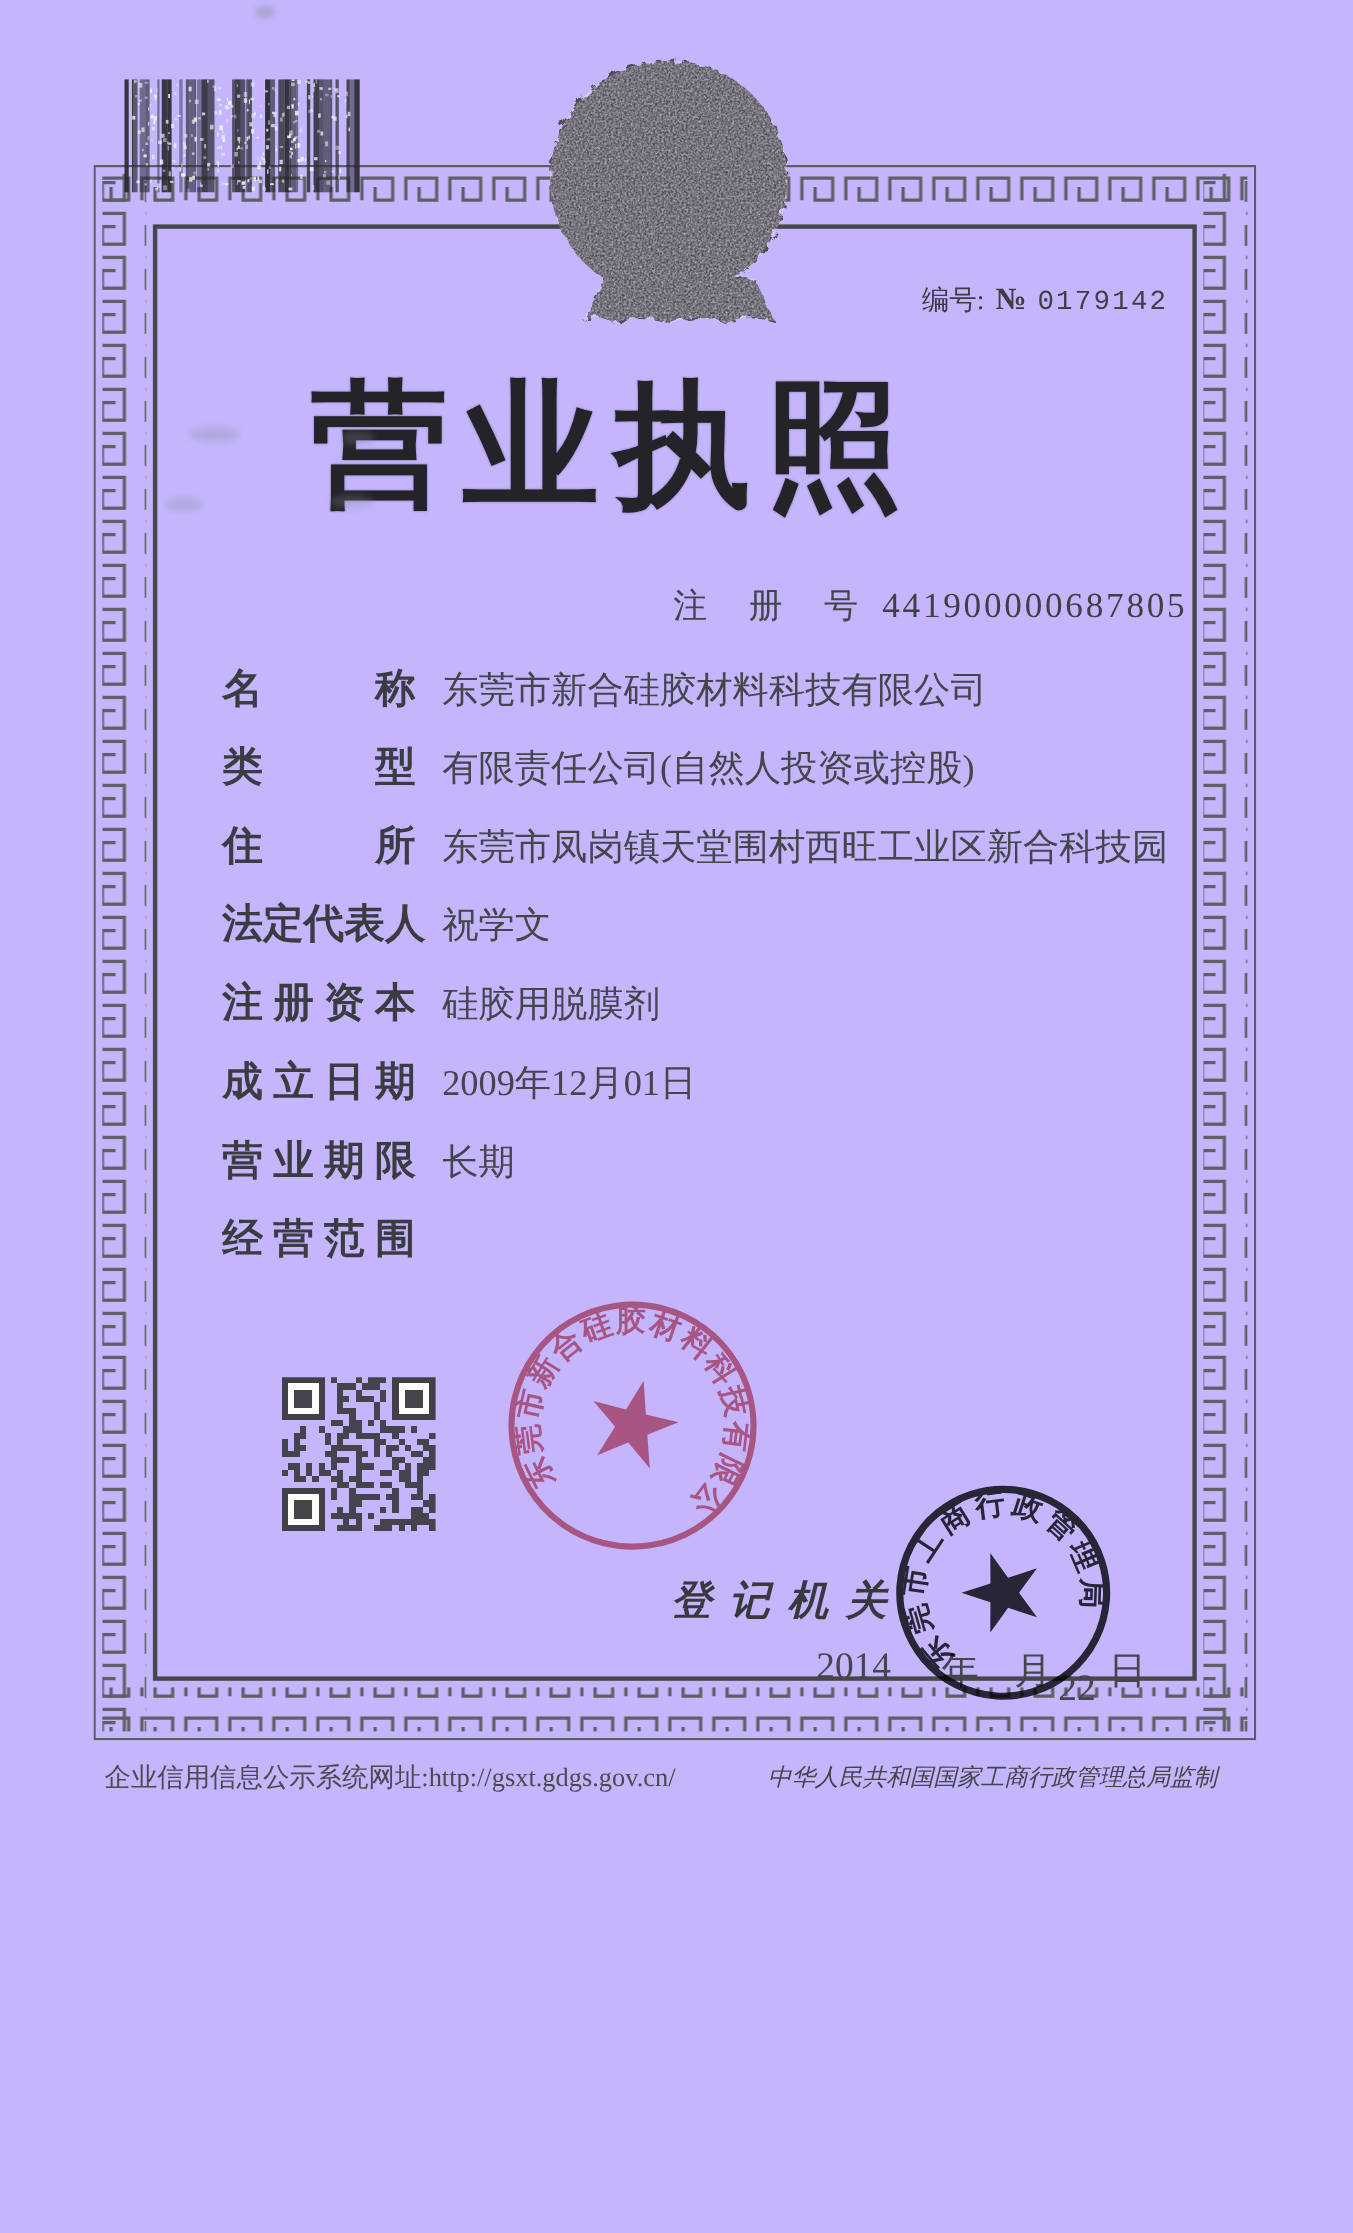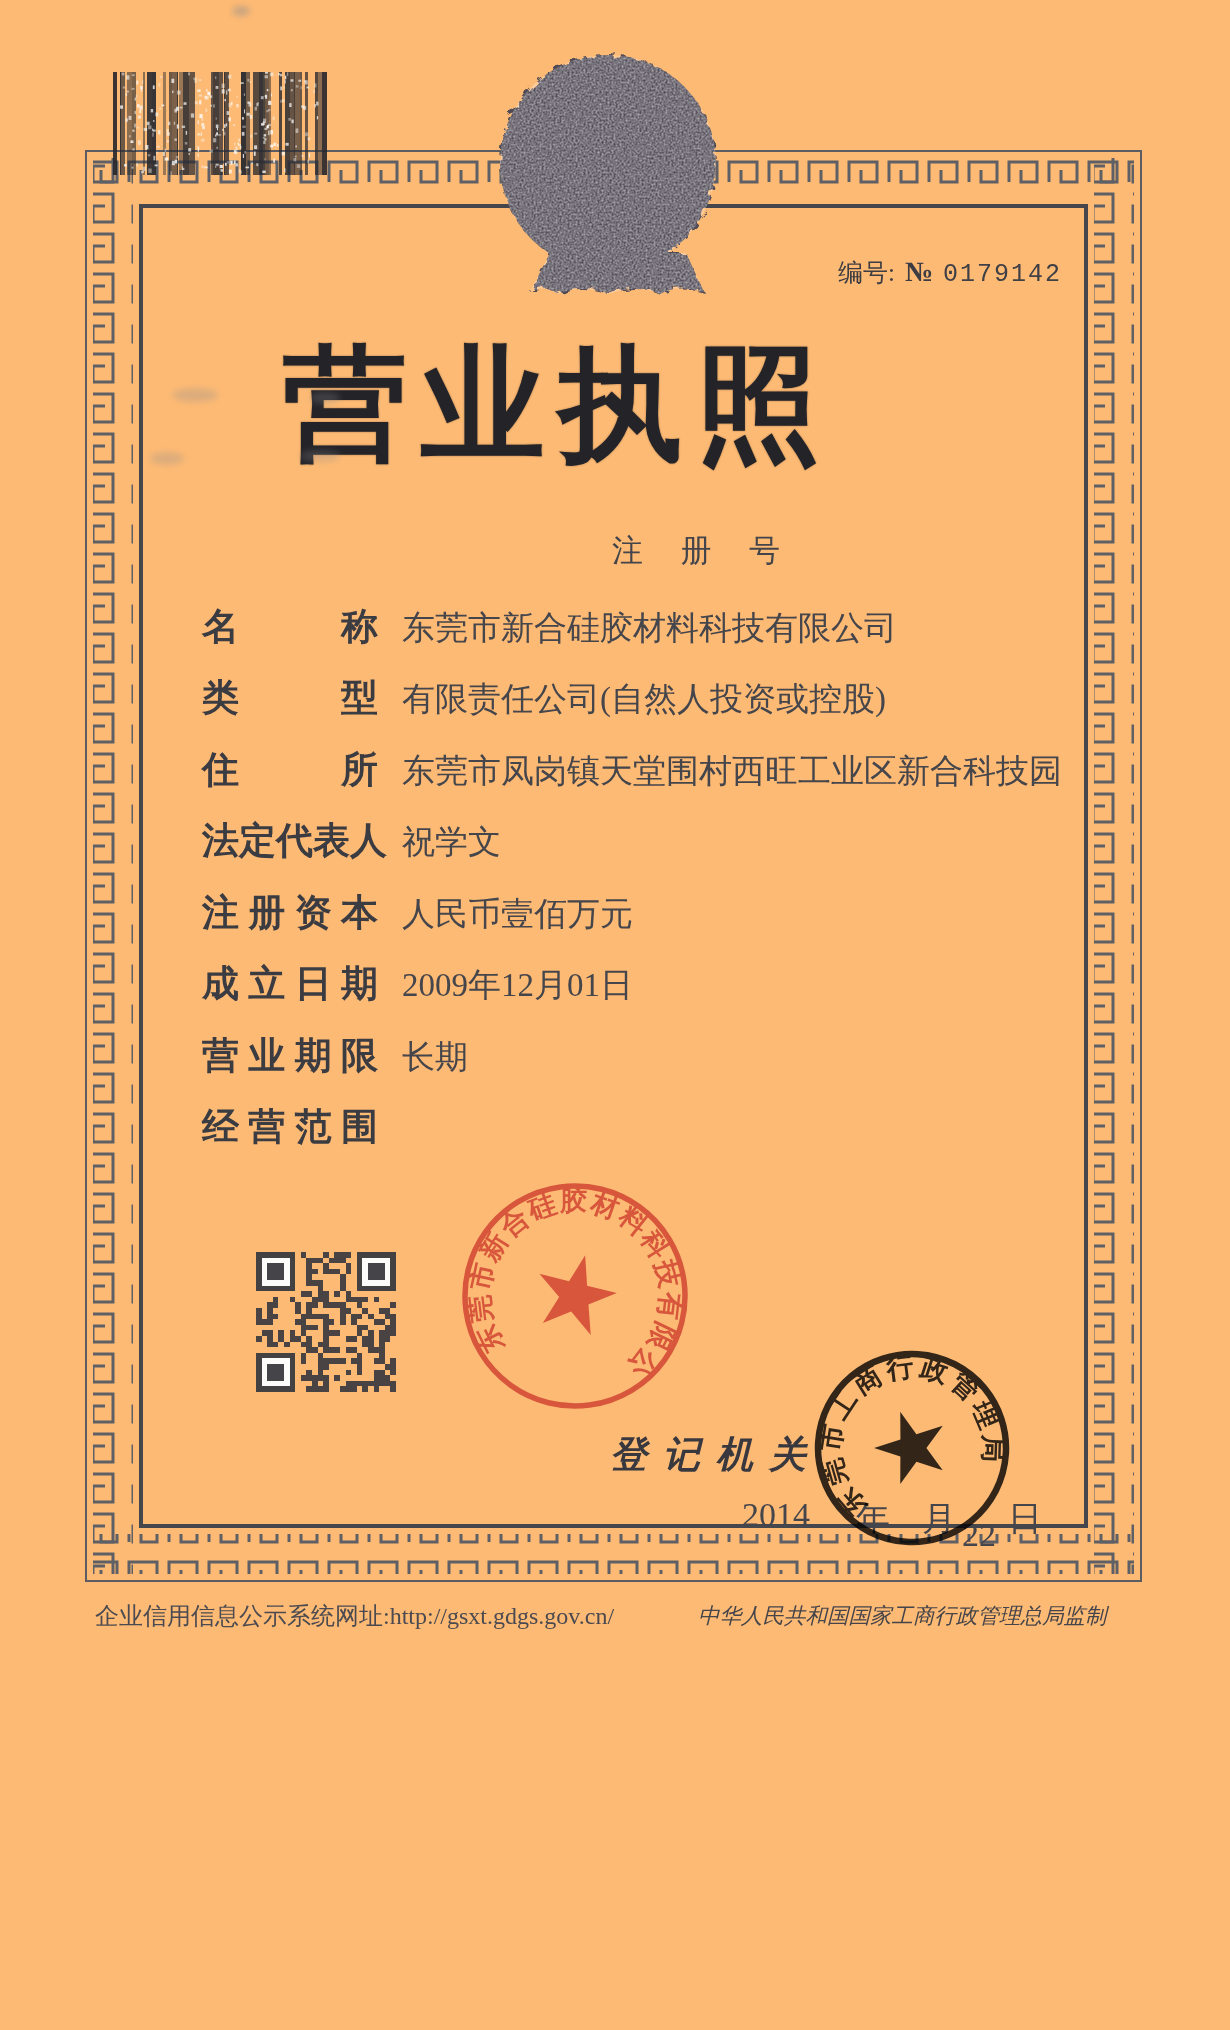--- a/index.html
+++ b/index.html
@@ -1,16 +1,16 @@
 <!DOCTYPE html>
 <html style="--ink: #3a3a40; --seal-red: #d25a68; --stamp-black: #222226; --border-gray: #5c5d63;"><head>
 <meta charset="utf-8">
 <style>
   html,body{margin:0;padding:0;background:#ffffff;}
-  .page{position:relative;width:1230px;height:2030px;background:#fdba74;overflow:hidden;
+  .page{position:relative;width:1230px;height:2030px;background:#c4b5fd;overflow:hidden;
         font-family:"Liberation Serif","DejaVu Serif",serif;color:#3a3a40;}
   .abs{position:absolute;}
 
   
   #frame{left:85px;top:150px;}
 
   
   #barcode{left:113px;top:72px;}
   #qr{left:256px;top:1252px;}
   #emblem{left:488px;top:48px;}
@@ -419,20 +419,21 @@
       <span>执</span>
       <span>照</span>
     </div>
 
   <div class="abs regline">
     <div class="reg-label">
         <span>注</span>
         <span>册</span>
         <span>号</span>
       </div>
+    <div class="reg-value">441900000687805</div>
   </div>
 
   <div class="abs fields">
       <div class="row">
         <div class="row-label">
           <span>名</span>
           <span>称</span>
         </div>
         <div class="row-value">东莞市新合硅胶材料科技有限公司</div>
       </div>
@@ -460,21 +461,21 @@
         </div>
         <div class="row-value">祝学文</div>
       </div>
       <div class="row">
         <div class="row-label">
           <span>注</span>
           <span>册</span>
           <span>资</span>
           <span>本</span>
         </div>
-        <div class="row-value">人民币壹佰万元</div>
+        <div class="row-value">硅胶用脱膜剂</div>
       </div>
       <div class="row">
         <div class="row-label">
           <span>成</span>
           <span>立</span>
           <span>日</span>
           <span>期</span>
         </div>
         <div class="row-value">2009年12月01日</div>
       </div>

